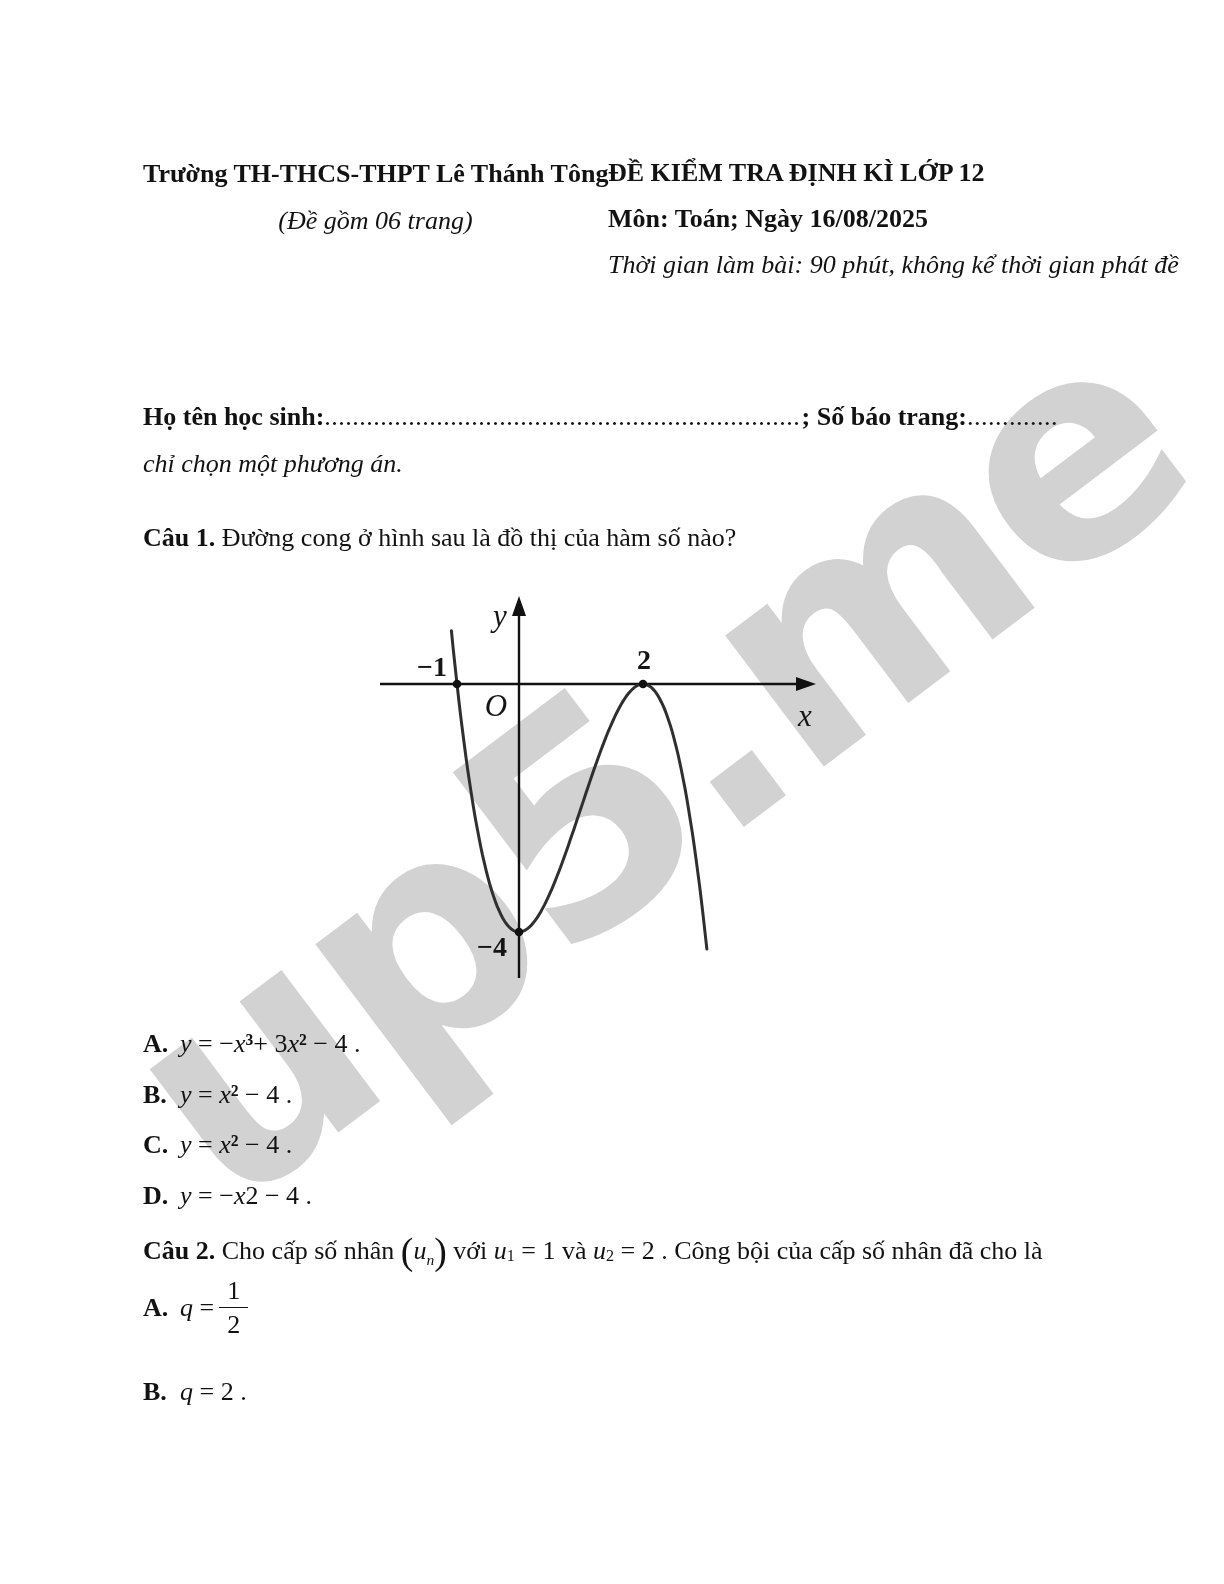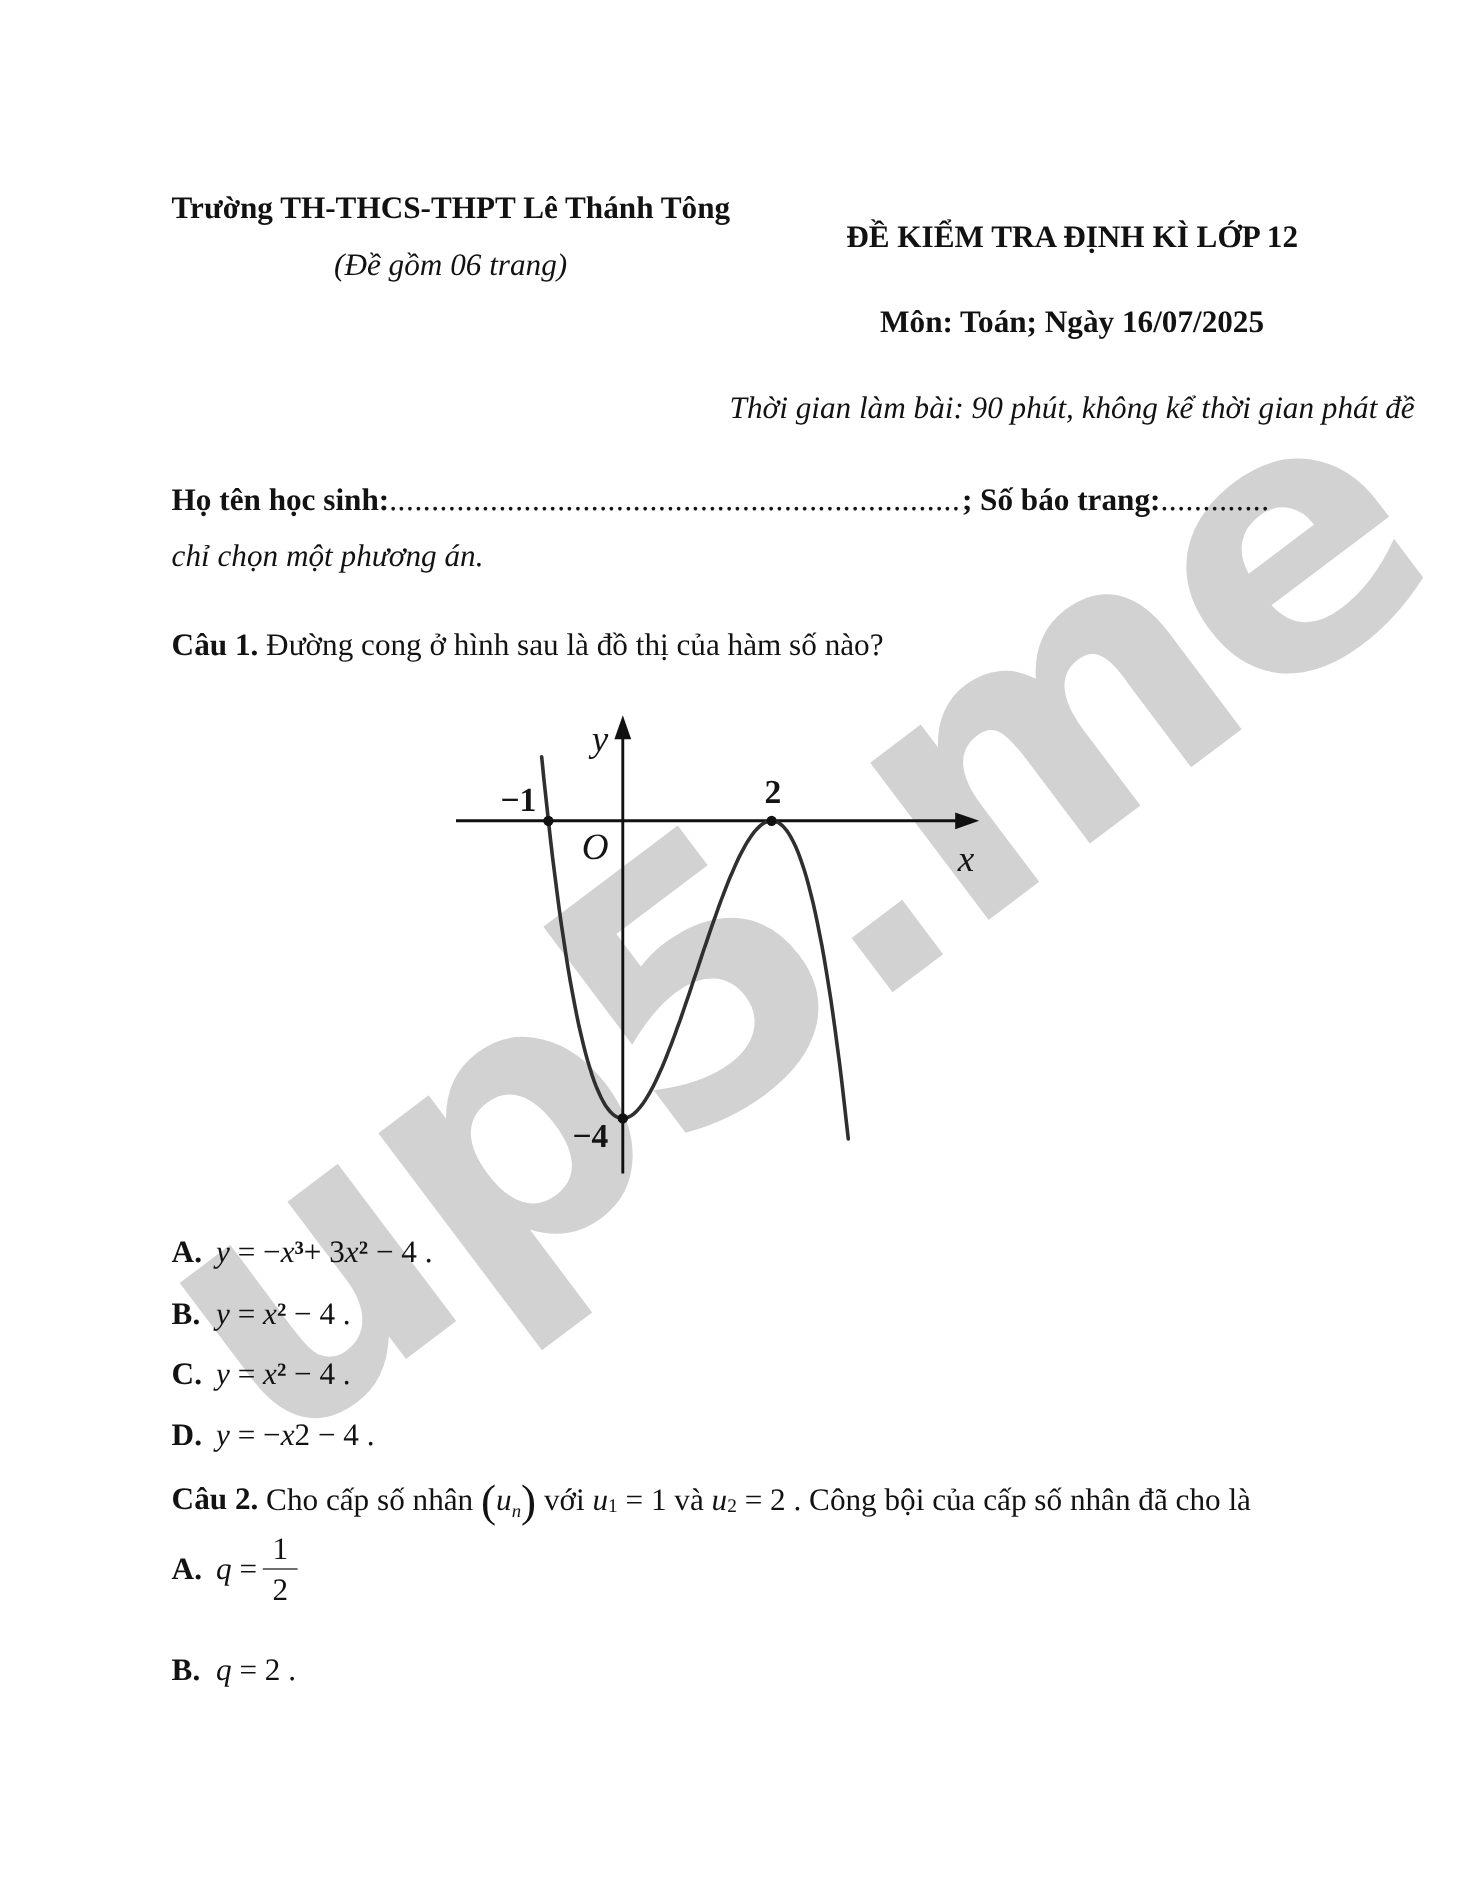--- a/index.html
+++ b/index.html
@@ -33,21 +33,21 @@
   .i{font-style:italic;}
   .bs{font-weight:bold;}
   .sub{font-size:0.62em;vertical-align:-0.12em;}
   .subi{font-size:0.6em;vertical-align:-0.38em;font-style:italic;}
   .paren{font-size:1.45em;font-weight:400;vertical-align:-0.14em;}
   
   .hdr{position:absolute;left:143px;top:150px;right:58px;display:flex;}
   .hdr-left{width:465px;}
   .hdr-left .ln{line-height:47px;text-align:center;white-space:nowrap;}
   .hdr-right{flex:1;}
-  .hdr-right .ln{line-height:46px;text-align:center;white-space:nowrap;margin-top:25px;}
+  .hdr-right .ln{line-height:46px;white-space:nowrap;}
   
   .student{position:absolute;left:143px;top:402px;width:915px;display:flex;align-items:baseline;white-space:nowrap;}
   .dots-grow{flex:1 1 auto;min-width:0;overflow:hidden;letter-spacing:0.5px;}
   .dots{letter-spacing:0.5px;}
   
   .part1{position:absolute;left:143px;top:447px;width:1010px;line-height:33px;}
   .p1-line1{white-space:nowrap;display:block;}
   
   .q1{position:absolute;left:143px;top:523px;white-space:nowrap;}
   
@@ -76,21 +76,21 @@
 
   <div class="layer">
 
     <div class="hdr">
       <div class="hdr-left">
         <div class="ln b">Trường TH-THCS-THPT Lê Thánh Tông</div>
         <div class="ln it">(Đề gồm 06 trang)</div>
       </div>
       <div class="hdr-right">
         <div class="ln b">ĐỀ KIỂM TRA ĐỊNH KÌ LỚP 12</div>
-        <div class="ln b">Môn: Toán; Ngày 16/07/2025</div>
+        <div class="ln b">Môn: Toán; Ngày 16/08/2025</div>
         <div class="ln it">Thời gian làm bài: 90 phút, không kể thời gian phát đề</div>
       </div>
     </div>
 
     <div class="student">
       <span class="b">Họ tên học sinh:</span>
         <span class="dots-grow">....................................................................................................</span>
         <span class="b">; Số báo trang:</span>
         <span class="dots">.............</span>
     </div>

